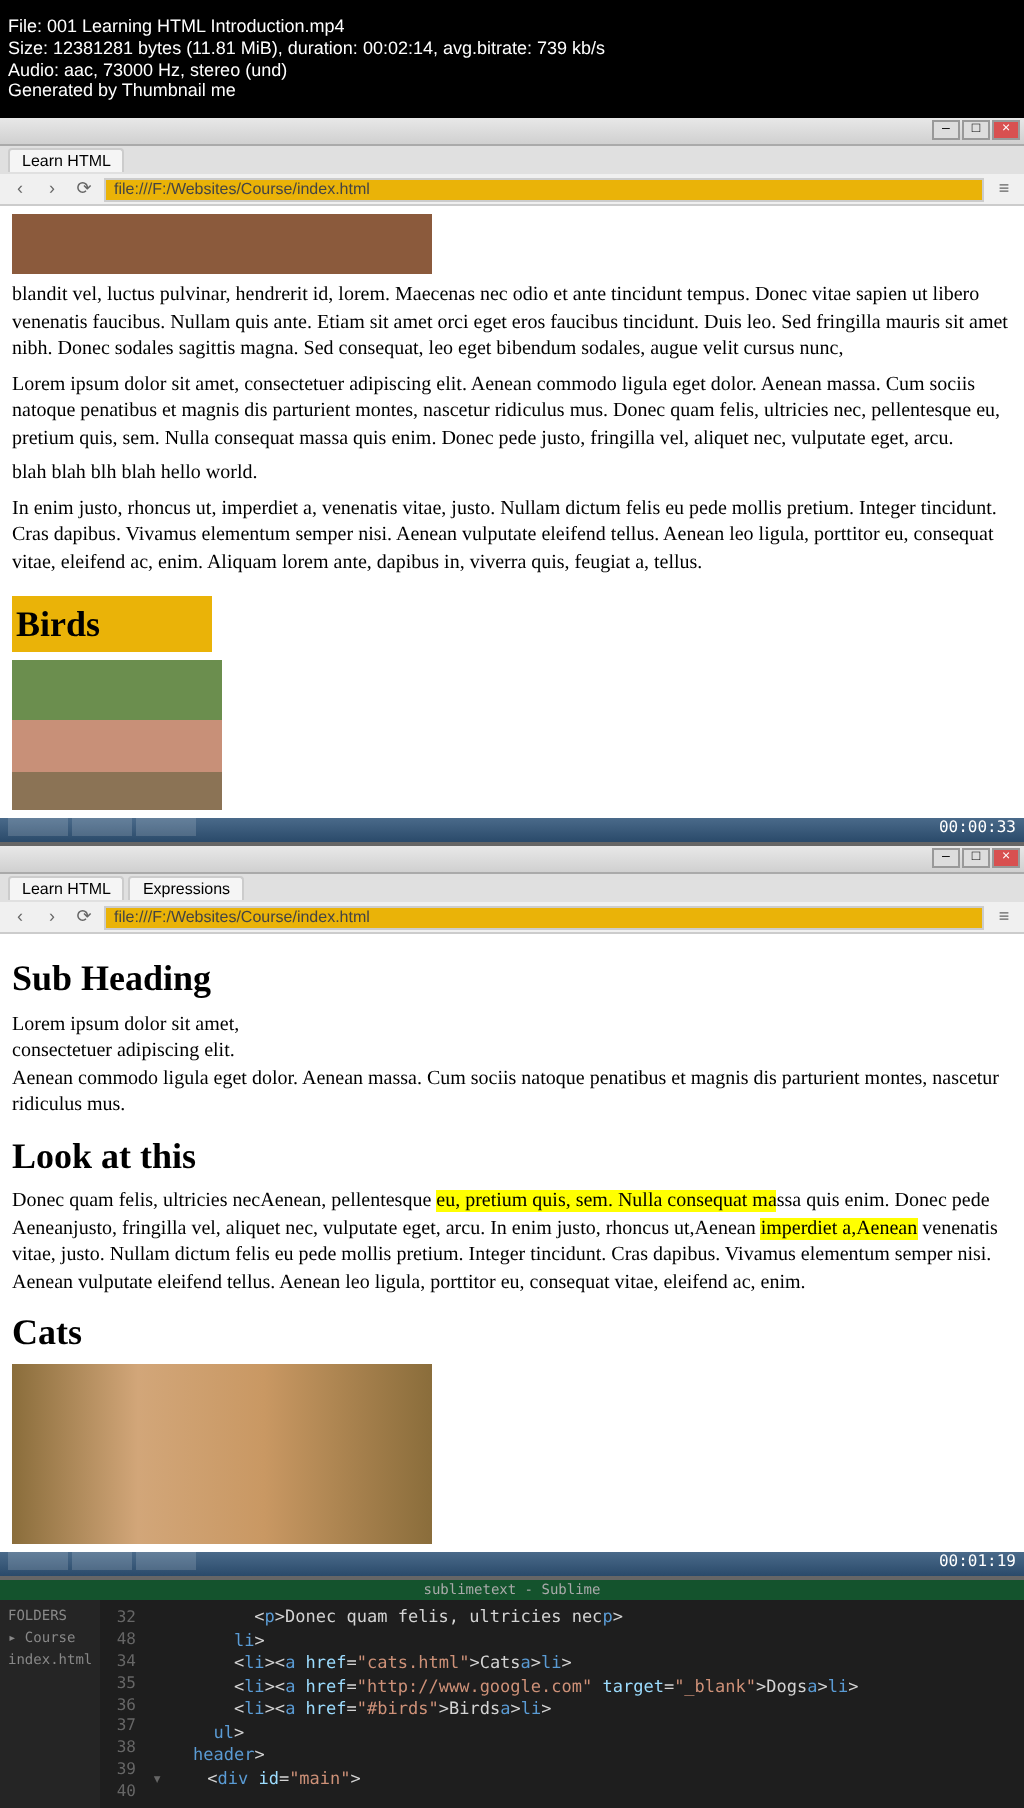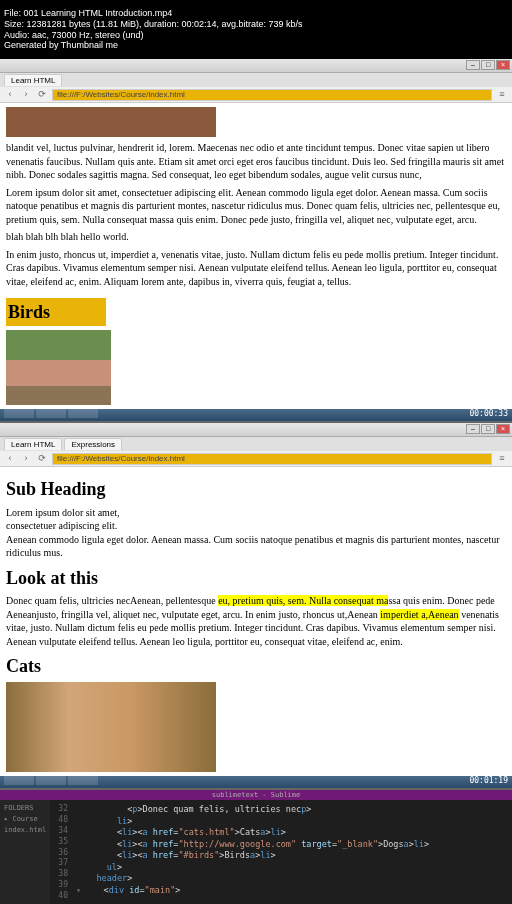--- a/index.html
+++ b/index.html
@@ -20,21 +20,21 @@
 .page h2{font-size:18px;font-weight:bold;margin:6px 0 4px}
 .birds-h{background:#eab308;display:inline-block;padding:2px 8px 2px 2px;min-width:100px}
 .img-ph{background:#8b5a3c;width:210px;height:30px;display:block}
 .pig-img{width:105px;height:75px;background:linear-gradient(#6b8e4e 0%,#6b8e4e 40%,#c89078 40%,#c89078 75%,#8b7355 75%);display:block;position:relative}
 .cat-img{width:210px;height:90px;background:linear-gradient(90deg,#8a6d3b 0%,#d2a679 30%,#c99863 60%,#8a6d3b 100%);display:block}
 .hl{background:#ff0}
 .taskbar{background:linear-gradient(#4a6a8a,#2a4a6a);height:12px;display:flex;align-items:flex-start;padding:0 4px}
 .tb-item{background:rgba(255,255,255,0.15);width:30px;height:9px;margin-right:2px}
 .timecode{position:absolute;right:4px;color:#fff;font-size:8px;font-family:monospace}
 .editor{background:#1e1e1e;color:#ccc;font-family:Consolas,monospace;font-size:9px;position:relative;height:287px;overflow:hidden}
-.ed-title{background:#701a75;height:10px;font-size:7px;padding:1px 6px;color:#aaa;text-align:center}
+.ed-title{background:#14532d;height:10px;font-size:7px;padding:1px 6px;color:#aaa;text-align:center}
 .ed-menu{background:#2a2a2a;height:11px;font-size:7px;padding:1px 4px;color:#ccc}
 .ed-body{display:flex;height:260px}
 .ed-side{background:#252525;width:50px;padding:4px;font-size:7px;color:#888}
 .ed-side div{margin-bottom:3px}
 .ed-gutter{background:#1e1e1e;width:24px;color:#666;text-align:right;padding:4px 6px 4px 0;font-size:8px;line-height:1.35}
 .ed-code{flex:1;padding:4px 2px;font-size:8.5px;line-height:1.35;white-space:pre;overflow:hidden}
 .t{color:#5a9bd4}.a{color:#9cdcfe}.s{color:#ce9178}.tx{color:#d4d4d4}.fold{color:#666;margin-right:2px}
 .sep{height:2px;background:#666}
 .rel{position:relative}
 </style>

